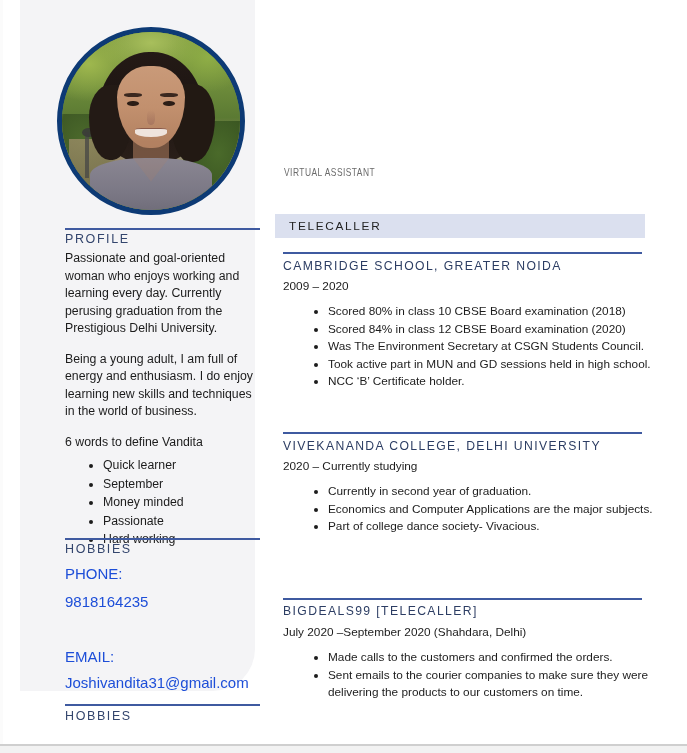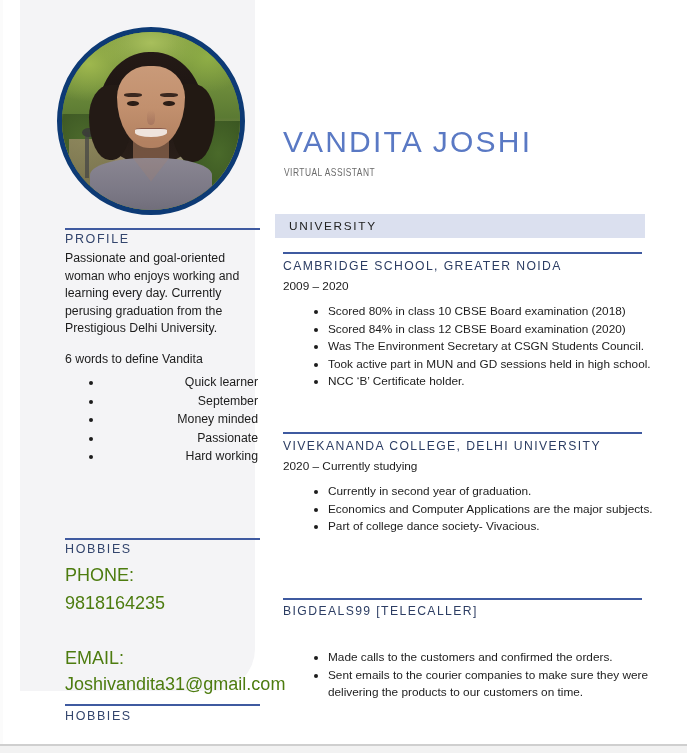--- a/index.html
+++ b/index.html
@@ -188,33 +188,32 @@
     line-height: 17.5px;
     color: #1c1c1c;
   }
   .side-body p {
     margin: 0 0 13px 0;
   }
   .side-list {
     margin: 6px 0 0 0;
     padding-left: 38px;
     list-style: disc;
-    text-align: right;
   }
   .side-list li {
     font-size: 12.3px;
     line-height: 17.5px;
     color: #1c1c1c;
     margin-bottom: 1px;
   }
   .side-field {
     position: absolute;
     left: 45px;
-    font-size: 18px;
-    color: #4d7c0f;
+    font-size: 15px;
+    color: #1d4ed8;
   }
 
   
   #main {
     position: absolute;
     left: 283px;
     top: 0;
     width: 380px;
     height: 753px;
   }
@@ -323,20 +322,21 @@
         <div class="ph-shirt"></div>
         <div class="ph-collar"></div>
       </div>
     </div>
 
     <div class="side-divider" style="top:228px;"></div>
     <div class="side-head" style="top:232px;">PROFILE</div>
 
     <div class="side-body" style="top:250px;">
       <p>Passionate and goal-oriented woman who enjoys working and learning every day. Currently perusing graduation from the Prestigious Delhi University.</p>
+      <p>Being a young adult, I am full of energy and enthusiasm. I do enjoy learning new skills and techniques in the world of business.</p>
       <p style="margin-bottom:0;">6 words to define Vandita</p>
       <ul class="side-list">
         <li>Quick learner</li>
         <li>September</li>
         <li>Money minded</li>
         <li>Passionate</li>
         <li>Hard working</li>
       </ul>
     </div>
 
@@ -348,25 +348,24 @@
 
     <div class="side-field" style="top:648px;">EMAIL:</div>
     <div class="side-field" style="top:674px;">Joshivandita31@gmail.com</div>
 
     <div class="side-divider" style="top:704px;"></div>
     <div class="side-head" style="top:709px;">HOBBIES</div>
   </div>
 
   <div id="main">
 
-    <div id="name">VANDITA JOSHI</div>
     <div id="role">VIRTUAL ASSISTANT</div>
 
     <div class="sec-bar" style="top:214px;">
-      <span>UNIVERSITY</span>
+      <span>TELECALLER</span>
     </div>
 
     <div class="main-divider" style="top:252px;"></div>
     <div class="entry-title" style="top:259px;">CAMBRIDGE SCHOOL, GREATER NOIDA</div>
     <div class="entry-date" style="top:279px;">2009 – 2020</div>
     <ul class="main-list" style="top:303px;">
       <li>Scored 80% in class 10 CBSE Board examination (2018)</li>
       <li>Scored 84% in class 12 CBSE Board examination (2020)</li>
       <li>Was The Environment Secretary at CSGN Students Council.</li>
       <li>Took active part in MUN and GD sessions held in high school.</li>
@@ -378,20 +377,21 @@
     <div class="entry-date" style="top:459px;text-align:right;">2020 – Currently studying</div>
     <ul class="main-list" style="top:483px;">
       <li>Currently in second year of graduation.</li>
       <li> Economics and Computer Applications are the major subjects.</li>
       <li>Part of college dance society- Vivacious.</li>
     </ul>
 
 
     <div class="main-divider" style="top:598px;"></div>
     <div class="entry-title" style="top:604px;">BIGDEALS99  [TELECALLER]</div>
+    <div class="entry-date" style="top:625px;">July 2020 –September 2020 (Shahdara, Delhi)</div>
     <ul class="main-list" style="top:649px;">
       <li>Made calls to the customers and confirmed the orders.</li>
       <li>Sent emails to the courier companies to make sure they were delivering the products to our customers on time.</li>
     </ul>
   </div>
 
   <div id="page-bottom-edge"></div>
   <div id="page-bottom-strip"></div>
 </div>
 

